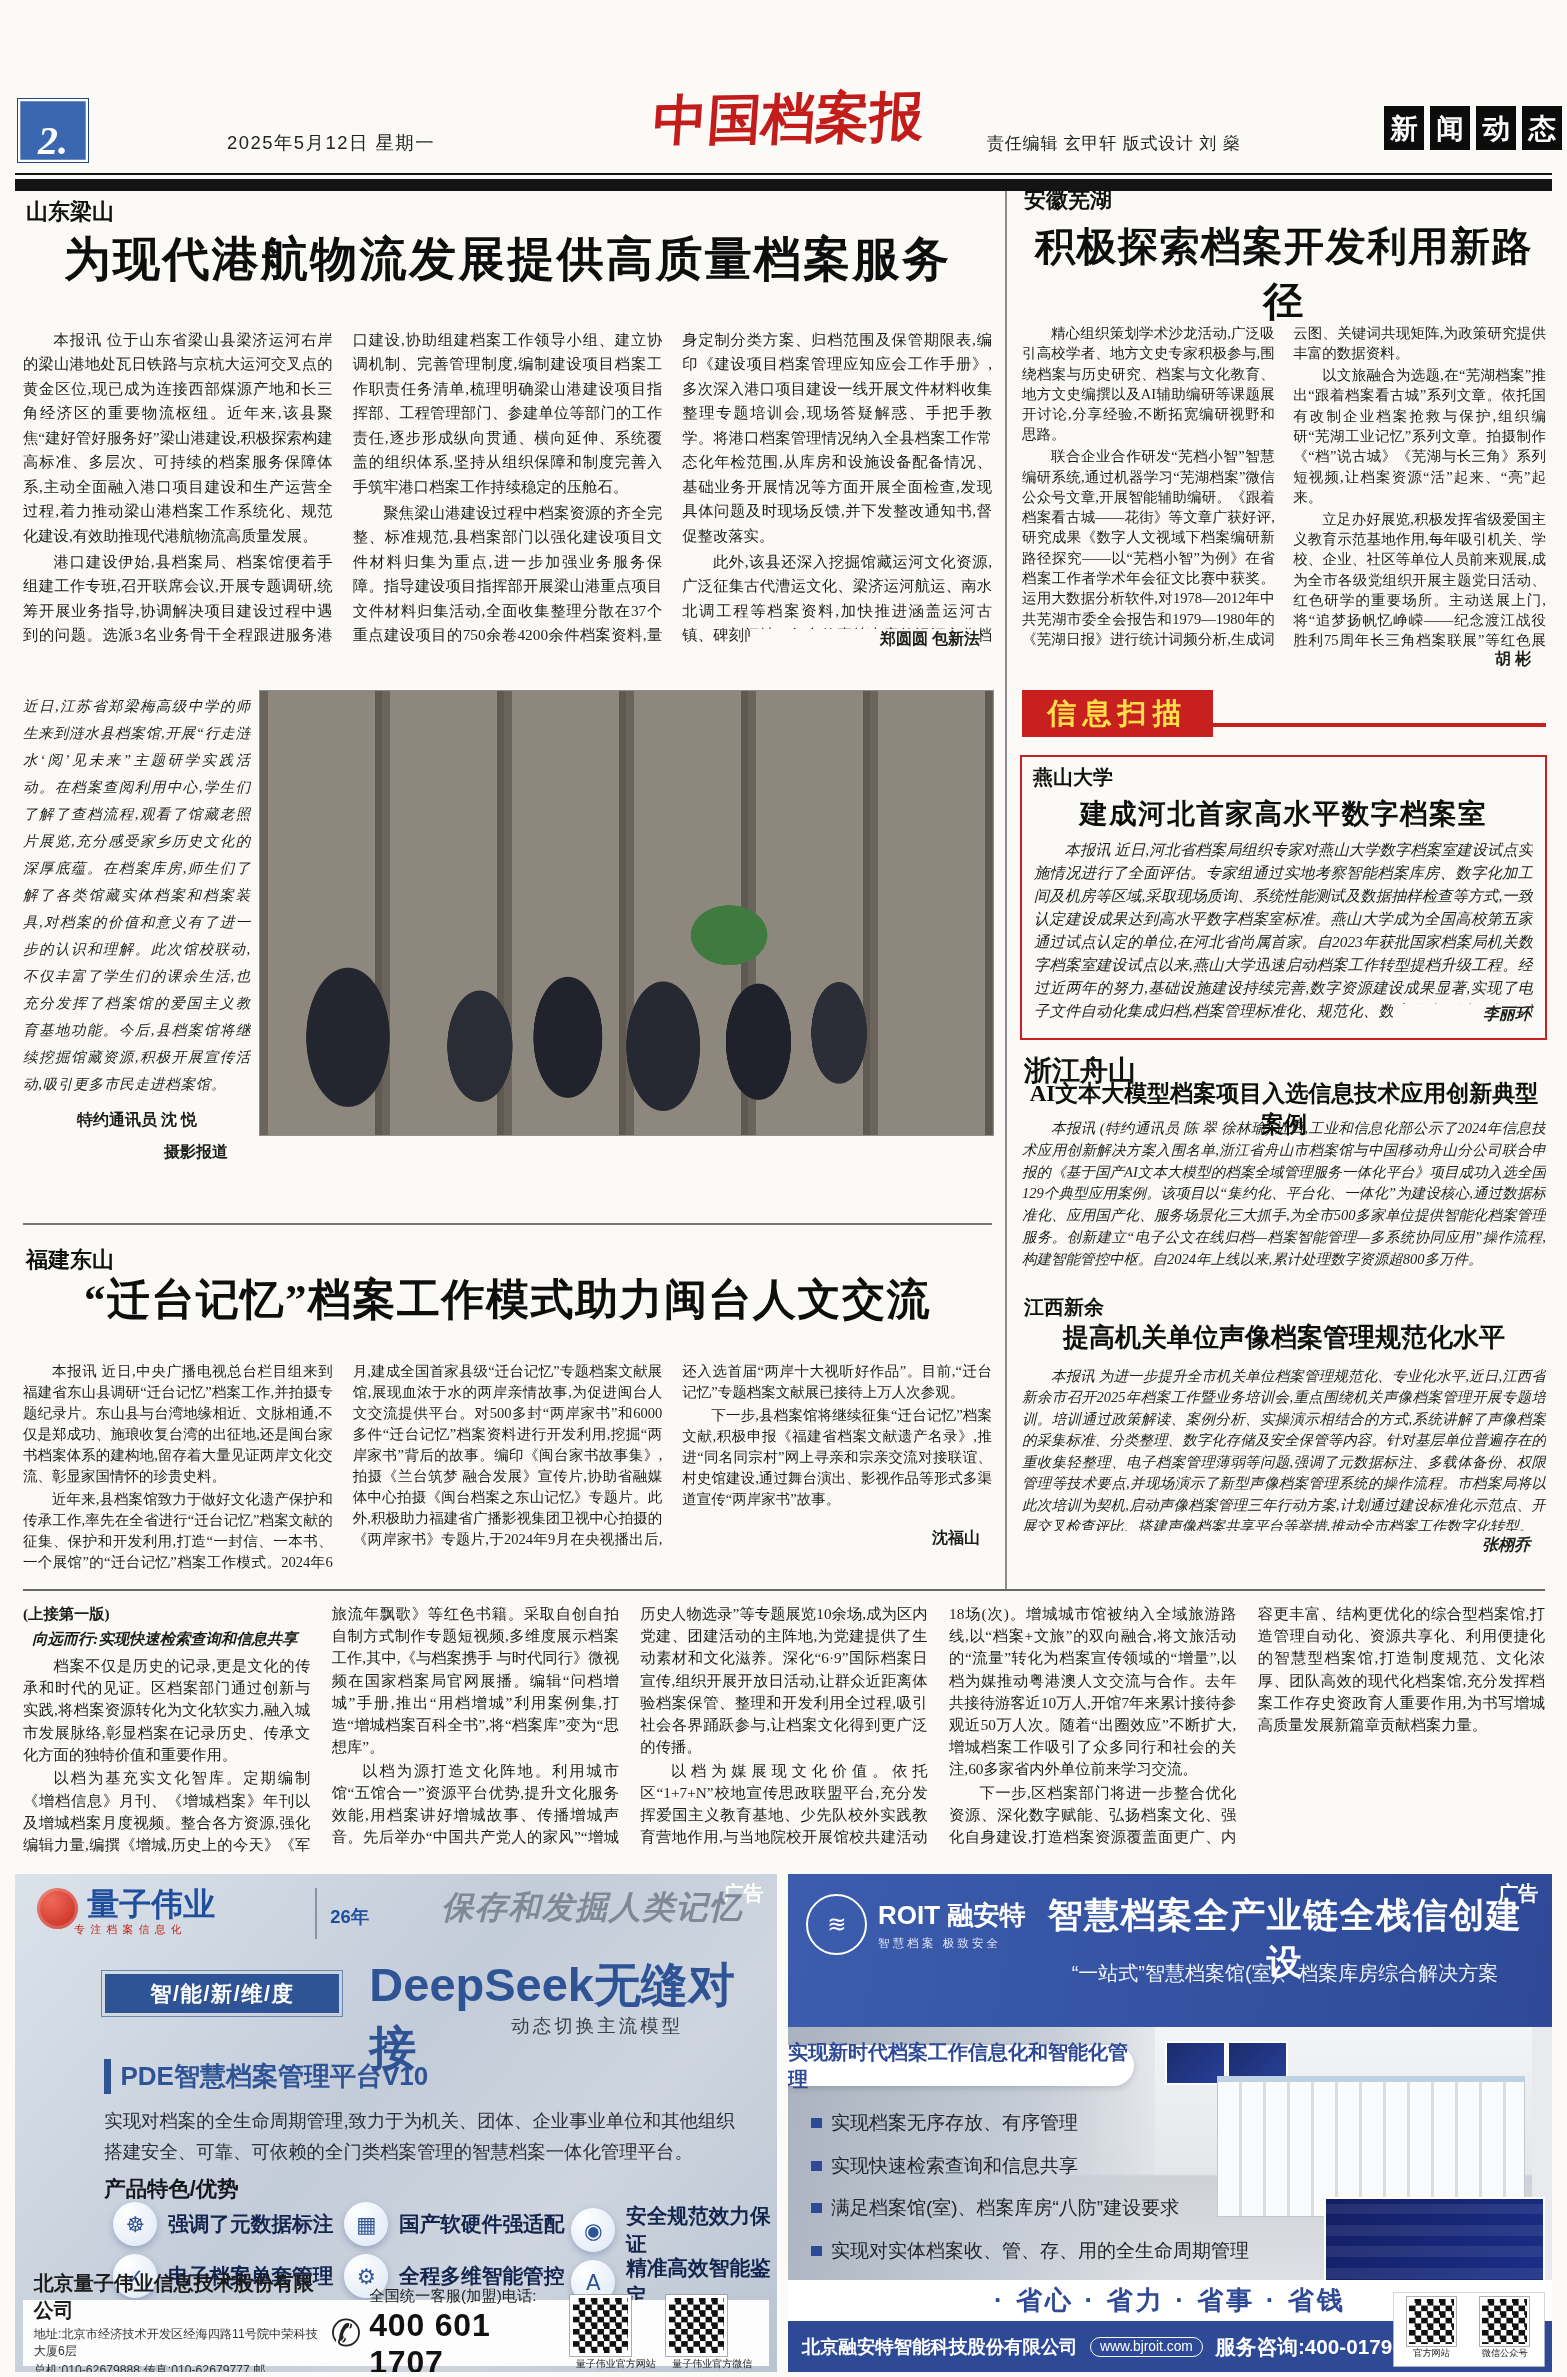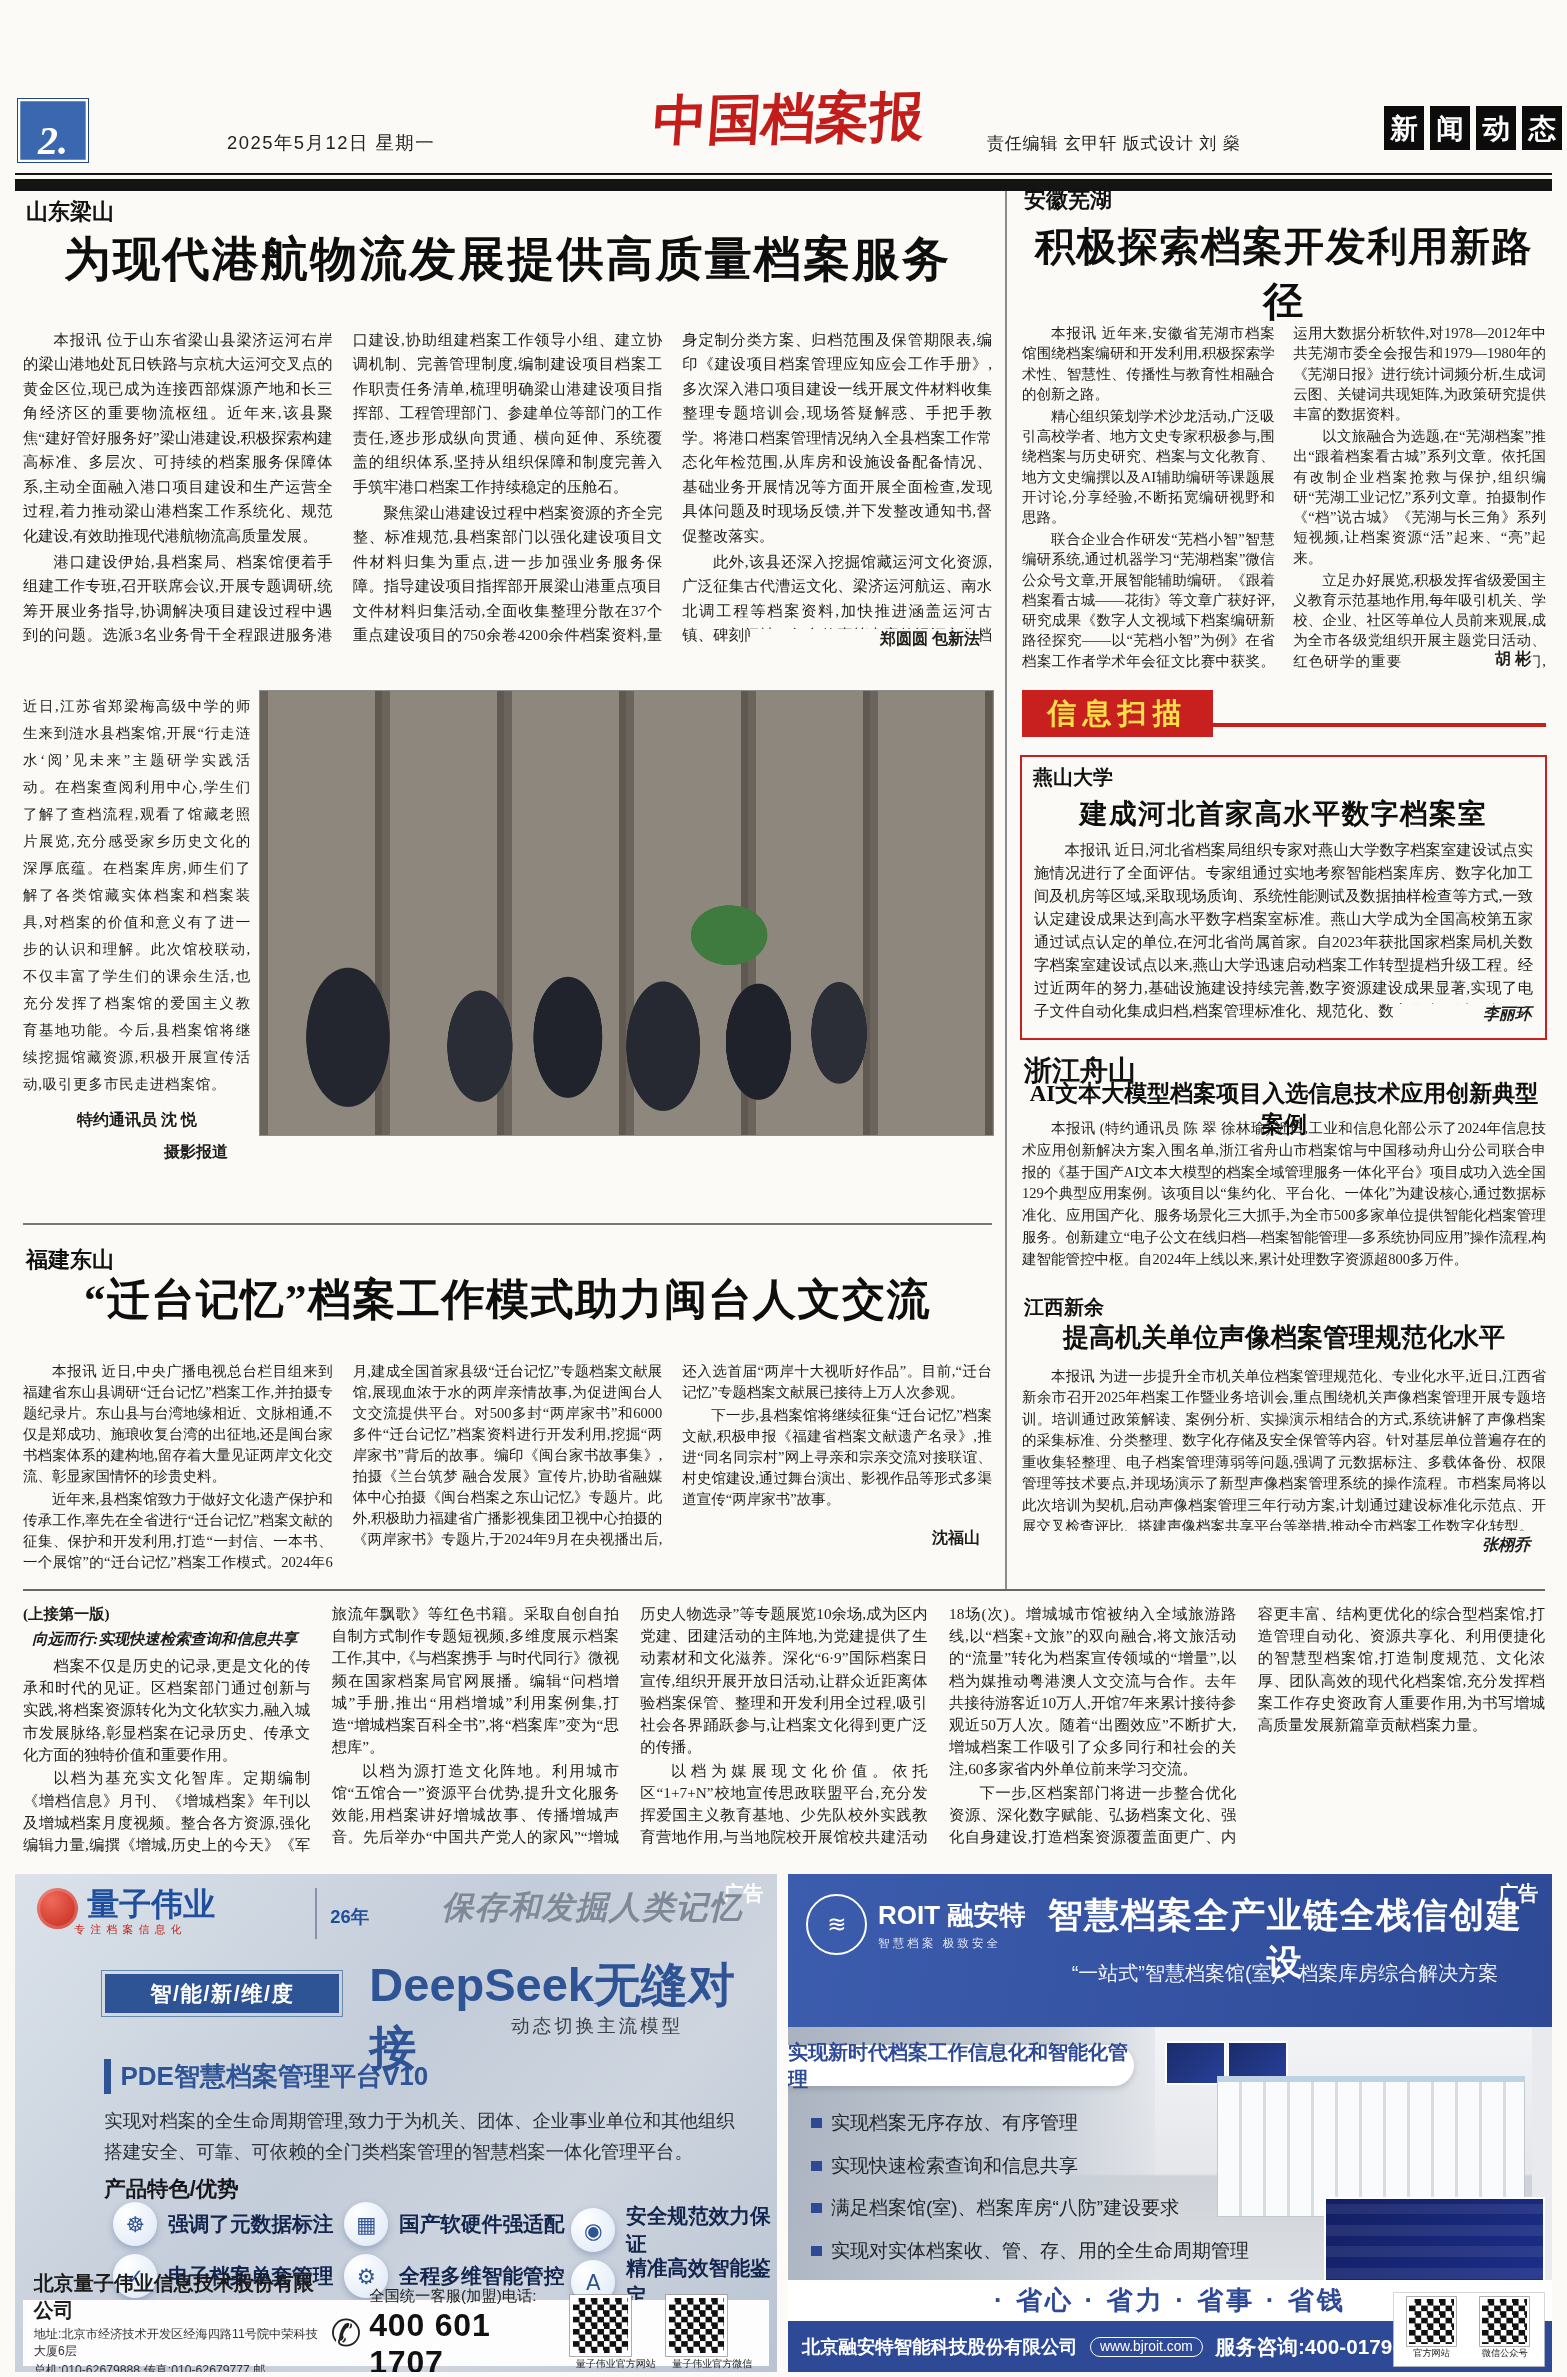--- a/index.html
+++ b/index.html
@@ -18,21 +18,21 @@
   .secbadge{left:1384px;top:106px;display:flex;gap:6.1px;}
   .secbadge div{width:40px;height:44px;background:#0c0c0c;color:#fff;display:flex;align-items:center;
                 justify-content:center;font:bold 27.6px "Liberation Sans",sans-serif;}
   .rule-thin{left:15.3px;top:173px;width:1537px;height:2.3px;background:#141414;}
   .rule-thick{left:15.3px;top:179px;width:1537px;height:11.5px;background:#141414;}
   
   .kicker{font:bold 22px "Liberation Sans",sans-serif;color:#111;}
   .headline{font-weight:bold;font-family:"Liberation Serif",serif;color:#0e0e0e;}
   .body-cols{text-align:justify;overflow:hidden;column-fill:auto;}
   .byline{font-weight:bold;font-size:16px;text-align:right;background:#fbfaf6;}
-  .kai{}
+  .kai{font-style:italic;}
   
   .lt-headline{left:23px;top:228px;width:969px;text-align:center;font-size:47px;letter-spacing:2.3px;}
   .lt-body{left:23px;top:328px;width:969px;height:335px;column-count:3;column-gap:20px;
            font-size:15.3px;line-height:1.6;}
   
   .caption{left:23px;top:693px;width:228px;height:413px;font-size:14.5px;line-height:1.86;
            letter-spacing:0.8px;text-align:justify;overflow:hidden;}
   .photo{left:259px;top:690px;width:733px;height:444px;border:0.8px solid #8f8d88;
     background:
       radial-gradient(ellipse 69px 115px at 12% 78%,#23262e 60%,rgba(35,38,46,0) 61%),
@@ -219,21 +219,20 @@
 <p class="para">档案不仅是历史的记录,更是文化的传承和时代的见证。区档案部门通过创新与实践,将档案资源转化为文化软实力,融入城市发展脉络,彰显档案在记录历史、传承文化方面的独特价值和重要作用。</p>
     <p class="para">以档为基充实文化智库。定期编制《增档信息》月刊、《增城档案》年刊以及增城档案月度视频。整合各方资源,强化编辑力量,编撰《增城,历史上的今天》《军旅流年飘歌》等红色书籍。采取自创自拍自制方式制作专题短视频,多维度展示档案工作,其中,《与档案携手 与时代同行》微视频在国家档案局官网展播。编辑“问档增城”手册,推出“用档增城”利用案例集,打造“增城档案百科全书”,将“档案库”变为“思想库”。</p>
     <p class="para">以档为源打造文化阵地。利用城市馆“五馆合一”资源平台优势,提升文化服务效能,用档案讲好增城故事、传播增城声音。先后举办“中国共产党人的家风”“增城历史人物选录”等专题展览10余场,成为区内党建、团建活动的主阵地,为党建提供了生动素材和文化滋养。深化“6·9”国际档案日宣传,组织开展开放日活动,让群众近距离体验档案保管、整理和开发利用全过程,吸引社会各界踊跃参与,让档案文化得到更广泛的传播。</p>
     <p class="para">以档为媒展现文化价值。依托区“1+7+N”校地宣传思政联盟平台,充分发挥爱国主义教育基地、少先队校外实践教育营地作用,与当地院校开展馆校共建活动18场(次)。增城城市馆被纳入全域旅游路线,以“档案+文旅”的双向融合,将文旅活动的“流量”转化为档案宣传领域的“增量”,以档为媒推动粤港澳人文交流与合作。去年共接待游客近10万人,开馆7年来累计接待参观近50万人次。随着“出圈效应”不断扩大,增城档案工作吸引了众多同行和社会的关注,60多家省内外单位前来学习交流。</p>
     <p class="para">下一步,区档案部门将进一步整合优化资源、深化数字赋能、弘扬档案文化、强化自身建设,打造档案资源覆盖面更广、内容更丰富、结构更优化的综合型档案馆,打造管理自动化、资源共享化、利用便捷化的智慧型档案馆,打造制度规范、文化浓厚、团队高效的现代化档案馆,充分发挥档案工作存史资政育人重要作用,为书写增城高质量发展新篇章贡献档案力量。</p>
   </div>
 
 <div class="abs kicker" style="left:1024px;top:185px;">安徽芜湖</div>
 <div class="abs headline ah-headline">积极探索档案开发利用新路径</div>
 <div class="abs body-cols ah-body">
-    <p class="para">本报讯 近年来,安徽省芜湖市档案馆围绕档案编研和开发利用,积极探索学术性、智慧性、传播性与教育性相融合的创新之路。</p>
     <p class="para">精心组织策划学术沙龙活动,广泛吸引高校学者、地方文史专家积极参与,围绕档案与历史研究、档案与文化教育、地方文史编撰以及AI辅助编研等课题展开讨论,分享经验,不断拓宽编研视野和思路。</p>
     <p class="para">联合企业合作研发“芜档小智”智慧编研系统,通过机器学习“芜湖档案”微信公众号文章,开展智能辅助编研。《跟着档案看古城——花街》等文章广获好评,研究成果《数字人文视域下档案编研新路径探究——以“芜档小智”为例》在省档案工作者学术年会征文比赛中获奖。运用大数据分析软件,对1978—2012年中共芜湖市委全会报告和1979—1980年的《芜湖日报》进行统计词频分析,生成词云图、关键词共现矩阵,为政策研究提供丰富的数据资料。</p>
     <p class="para">以文旅融合为选题,在“芜湖档案”推出“跟着档案看古城”系列文章。依托国有改制企业档案抢救与保护,组织编研“芜湖工业记忆”系列文章。拍摄制作《“档”说古城》《芜湖与长三角》系列短视频,让档案资源“活”起来、“亮”起来。</p>
     <p class="para">立足办好展览,积极发挥省级爱国主义教育示范基地作用,每年吸引机关、学校、企业、社区等单位人员前来观展,成为全市各级党组织开展主题党日活动、红色研学的重要场所。主动送展上门,将“追梦扬帆忆峥嵘——纪念渡江战役胜利75周年长三角档案联展”等红色展览送进机关、高校、街道、社区,充分发挥档案展览的宣教作用。</p>
   </div>
 <div class="abs byline" style="left:1401px;top:649px;width:130px;">胡 彬</div>
 
 <div class="abs scan">信息扫描</div>
 <div class="abs scan-line"></div>
 

